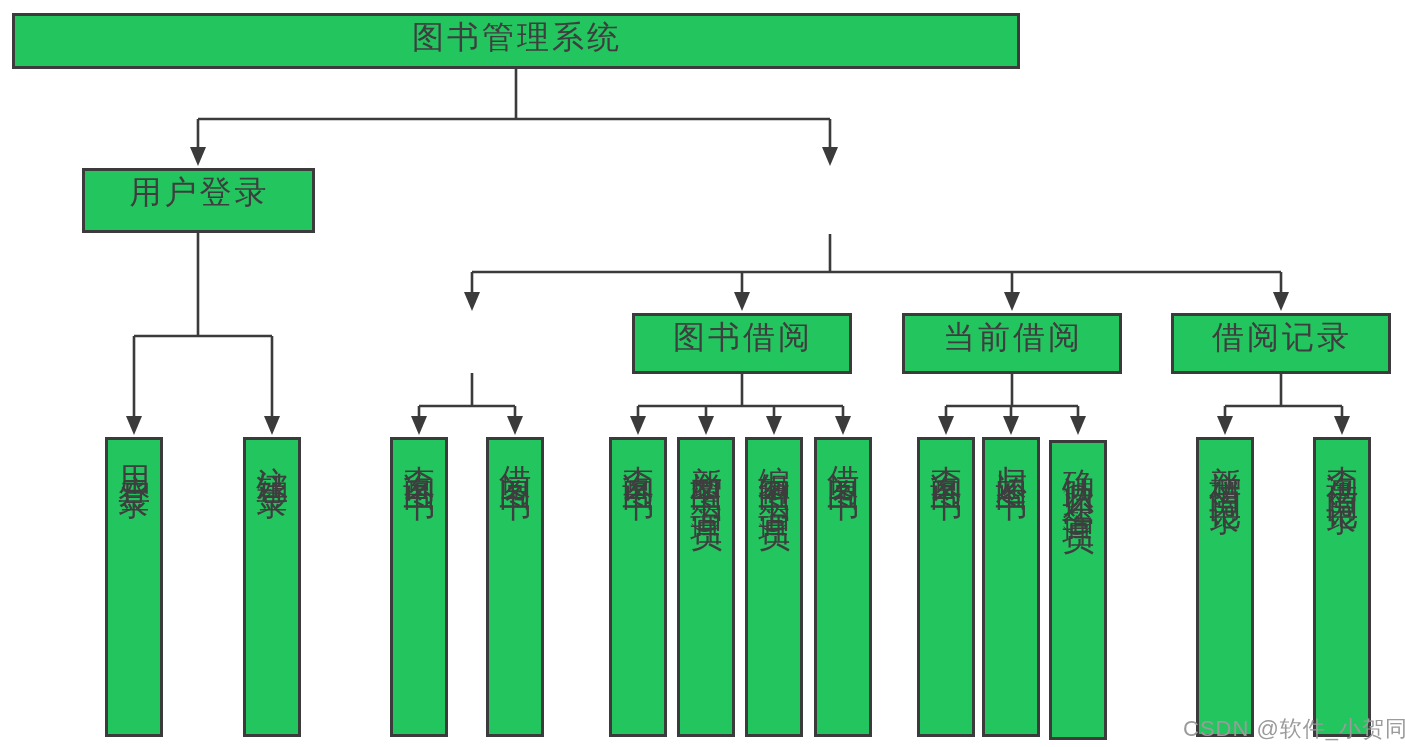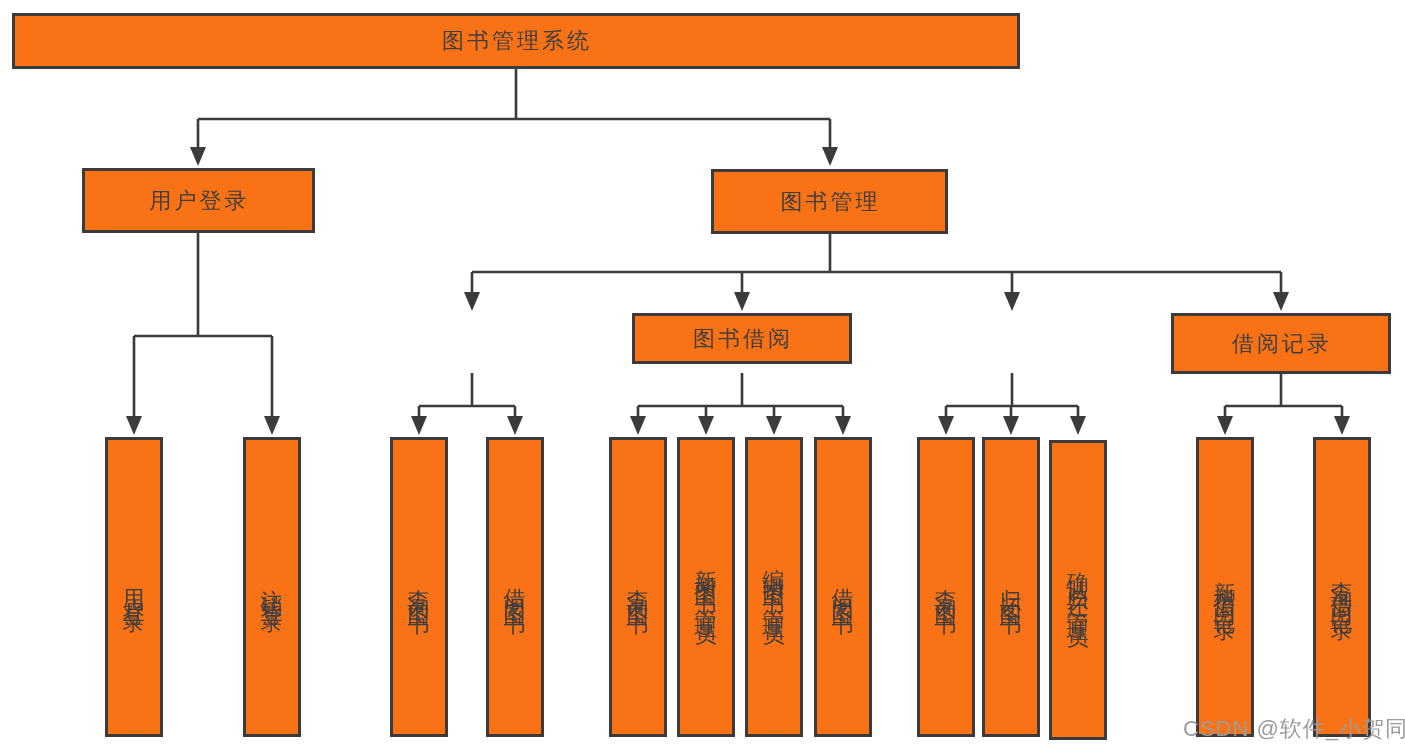--- a/index.html
+++ b/index.html
@@ -2,24 +2,24 @@
 <html><head>
 <meta charset="utf-8">
 <style>
   html,body{margin:0;padding:0;background:#ffffff;}
   body{font-family:"Liberation Sans",sans-serif;color:#3e3e3e;}
   .stage{position:relative;width:1405px;height:747px;background:#fff;overflow:hidden;}
   svg.connectors{position:absolute;left:0;top:0;width:1405px;height:747px;}
   svg.connectors path{stroke:#3b3b3b;stroke-width:2.6;fill:none;}
   svg.connectors polygon{fill:#3b3b3b;stroke:none;}
   .box{
-    position:absolute;box-sizing:border-box;background:#f97316;
+    position:absolute;box-sizing:border-box;background:#22c55e;
     border:3px solid #3b3b3b;
-    display:flex;align-items:center;justify-content:center;
-    font-size:22px;letter-spacing:3px;color:#3e3e3e;
+    display:flex;justify-content:center;
+    font-size:32px;letter-spacing:3px;color:#3e3e3e;
   }
   .hlbl{white-space:nowrap;transform:translateX(1px);}
   .leaf{width:58px;height:300px;top:437px;}
   .vlbl{writing-mode:vertical-rl;letter-spacing:8px;line-height:1.05;white-space:nowrap;}
   .watermark{
     position:absolute;left:1183px;top:714px;z-index:5;
     font-size:22px;letter-spacing:1px;color:#9b9b9b;white-space:nowrap;
   }
 </style>
 </head>
@@ -66,26 +66,26 @@
     <polygon points="1334,416 1350,416 1342,435"></polygon>
   </svg>
 
   <div class="box" style="left:12px;top:13px;width:1008px;height:56px">
     <span class="hlbl">图书管理系统</span>
   </div>
 
   <div class="box" style="left:82px;top:168px;width:233px;height:65px">
     <span class="hlbl">用户登录</span>
   </div>
-  <div class="box" style="left:711px;top:169px;width:237px;height:65px">
-    <span class="hlbl">图书管理</span>
+
+  <div class="box" style="left:632px;top:313px;width:220px;height:61px">
+    <span class="hlbl">图书借阅</span>
   </div>
-
-  <div class="box" style="left:632px;top:313px;width:220px;height:51px">
-    <span class="hlbl">图书借阅</span>
+  <div class="box" style="left:902px;top:313px;width:220px;height:61px">
+    <span class="hlbl">当前借阅</span>
   </div>
   <div class="box" style="left:1171px;top:313px;width:220px;height:61px">
     <span class="hlbl">借阅记录</span>
   </div>
 
   <div class="box leaf" style="left:105px">
     <span class="vlbl">用户登录</span>
   </div>
   <div class="box leaf" style="left:243px">
     <span class="vlbl">注销登录</span>

